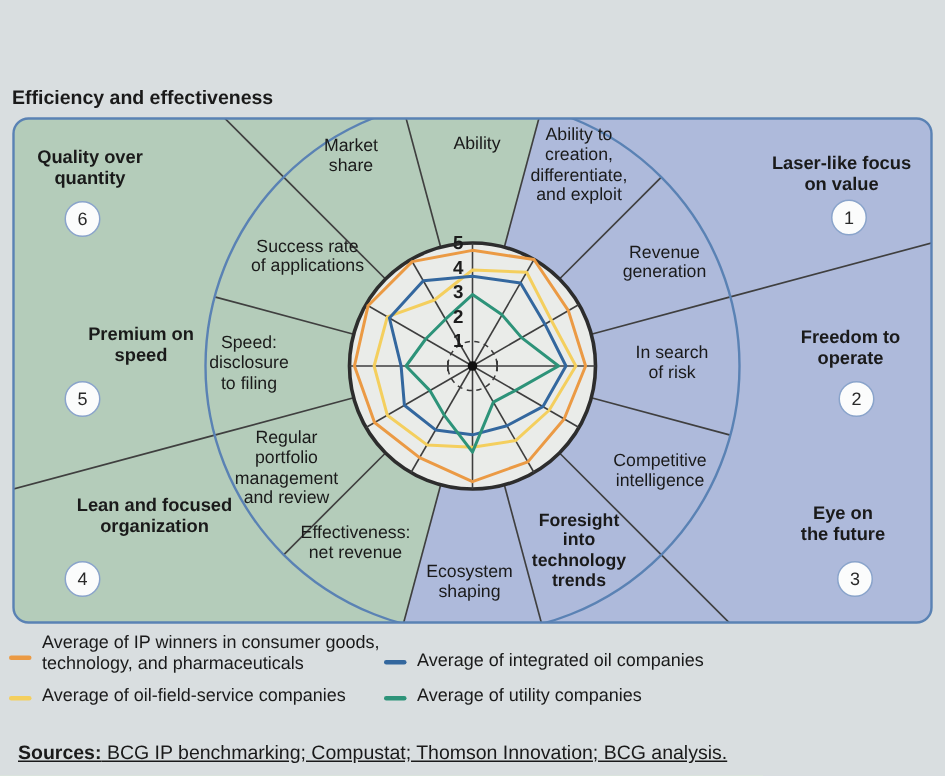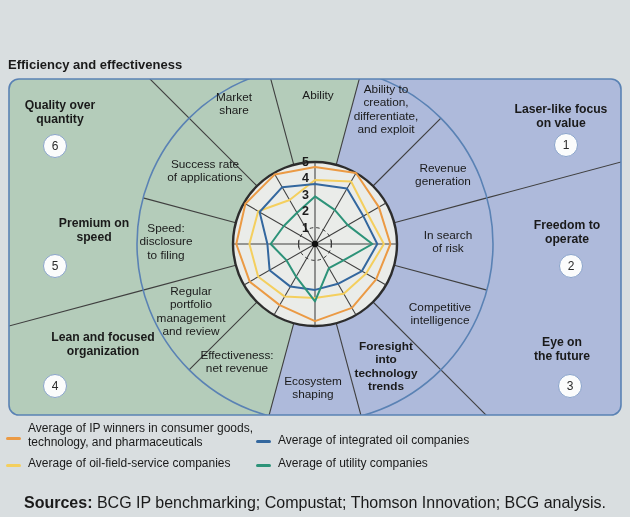--- a/index.html
+++ b/index.html
@@ -21,21 +21,21 @@
   .legend-swatch{position:absolute;width:15px;height:3px;border-radius:2px;display:block;}
   .legend-text{display:block;}
   .lt0{position:absolute;left:28px;top:421px;width:245px;}
   .ls0{left:6px;top:437px;}
   .lt1{position:absolute;left:28px;top:456px;width:245px;}
   .ls1{left:6px;top:464px;}
   .lt2{position:absolute;left:278px;top:433px;width:330px;}
   .ls2{left:256px;top:440px;}
   .lt3{position:absolute;left:278px;top:456px;width:330px;}
   .ls3{left:256px;top:464px;}
-  .sources{position:absolute;left:24px;top:494px;font-size:16px;}
+  .sources{position:absolute;left:12px;top:494px;font-size:13px;text-decoration:underline;}
   .sources b{font-weight:bold;}
 </style>
 </head>
 <body>
 
 <div class="page">
   <div class="hdr hdr-left">Efficiency and effectiveness</div>
 
   <svg id="diagram-svg" class="diagram-svg" width="614" height="338" viewBox="0 0 614 338">
       <defs>

